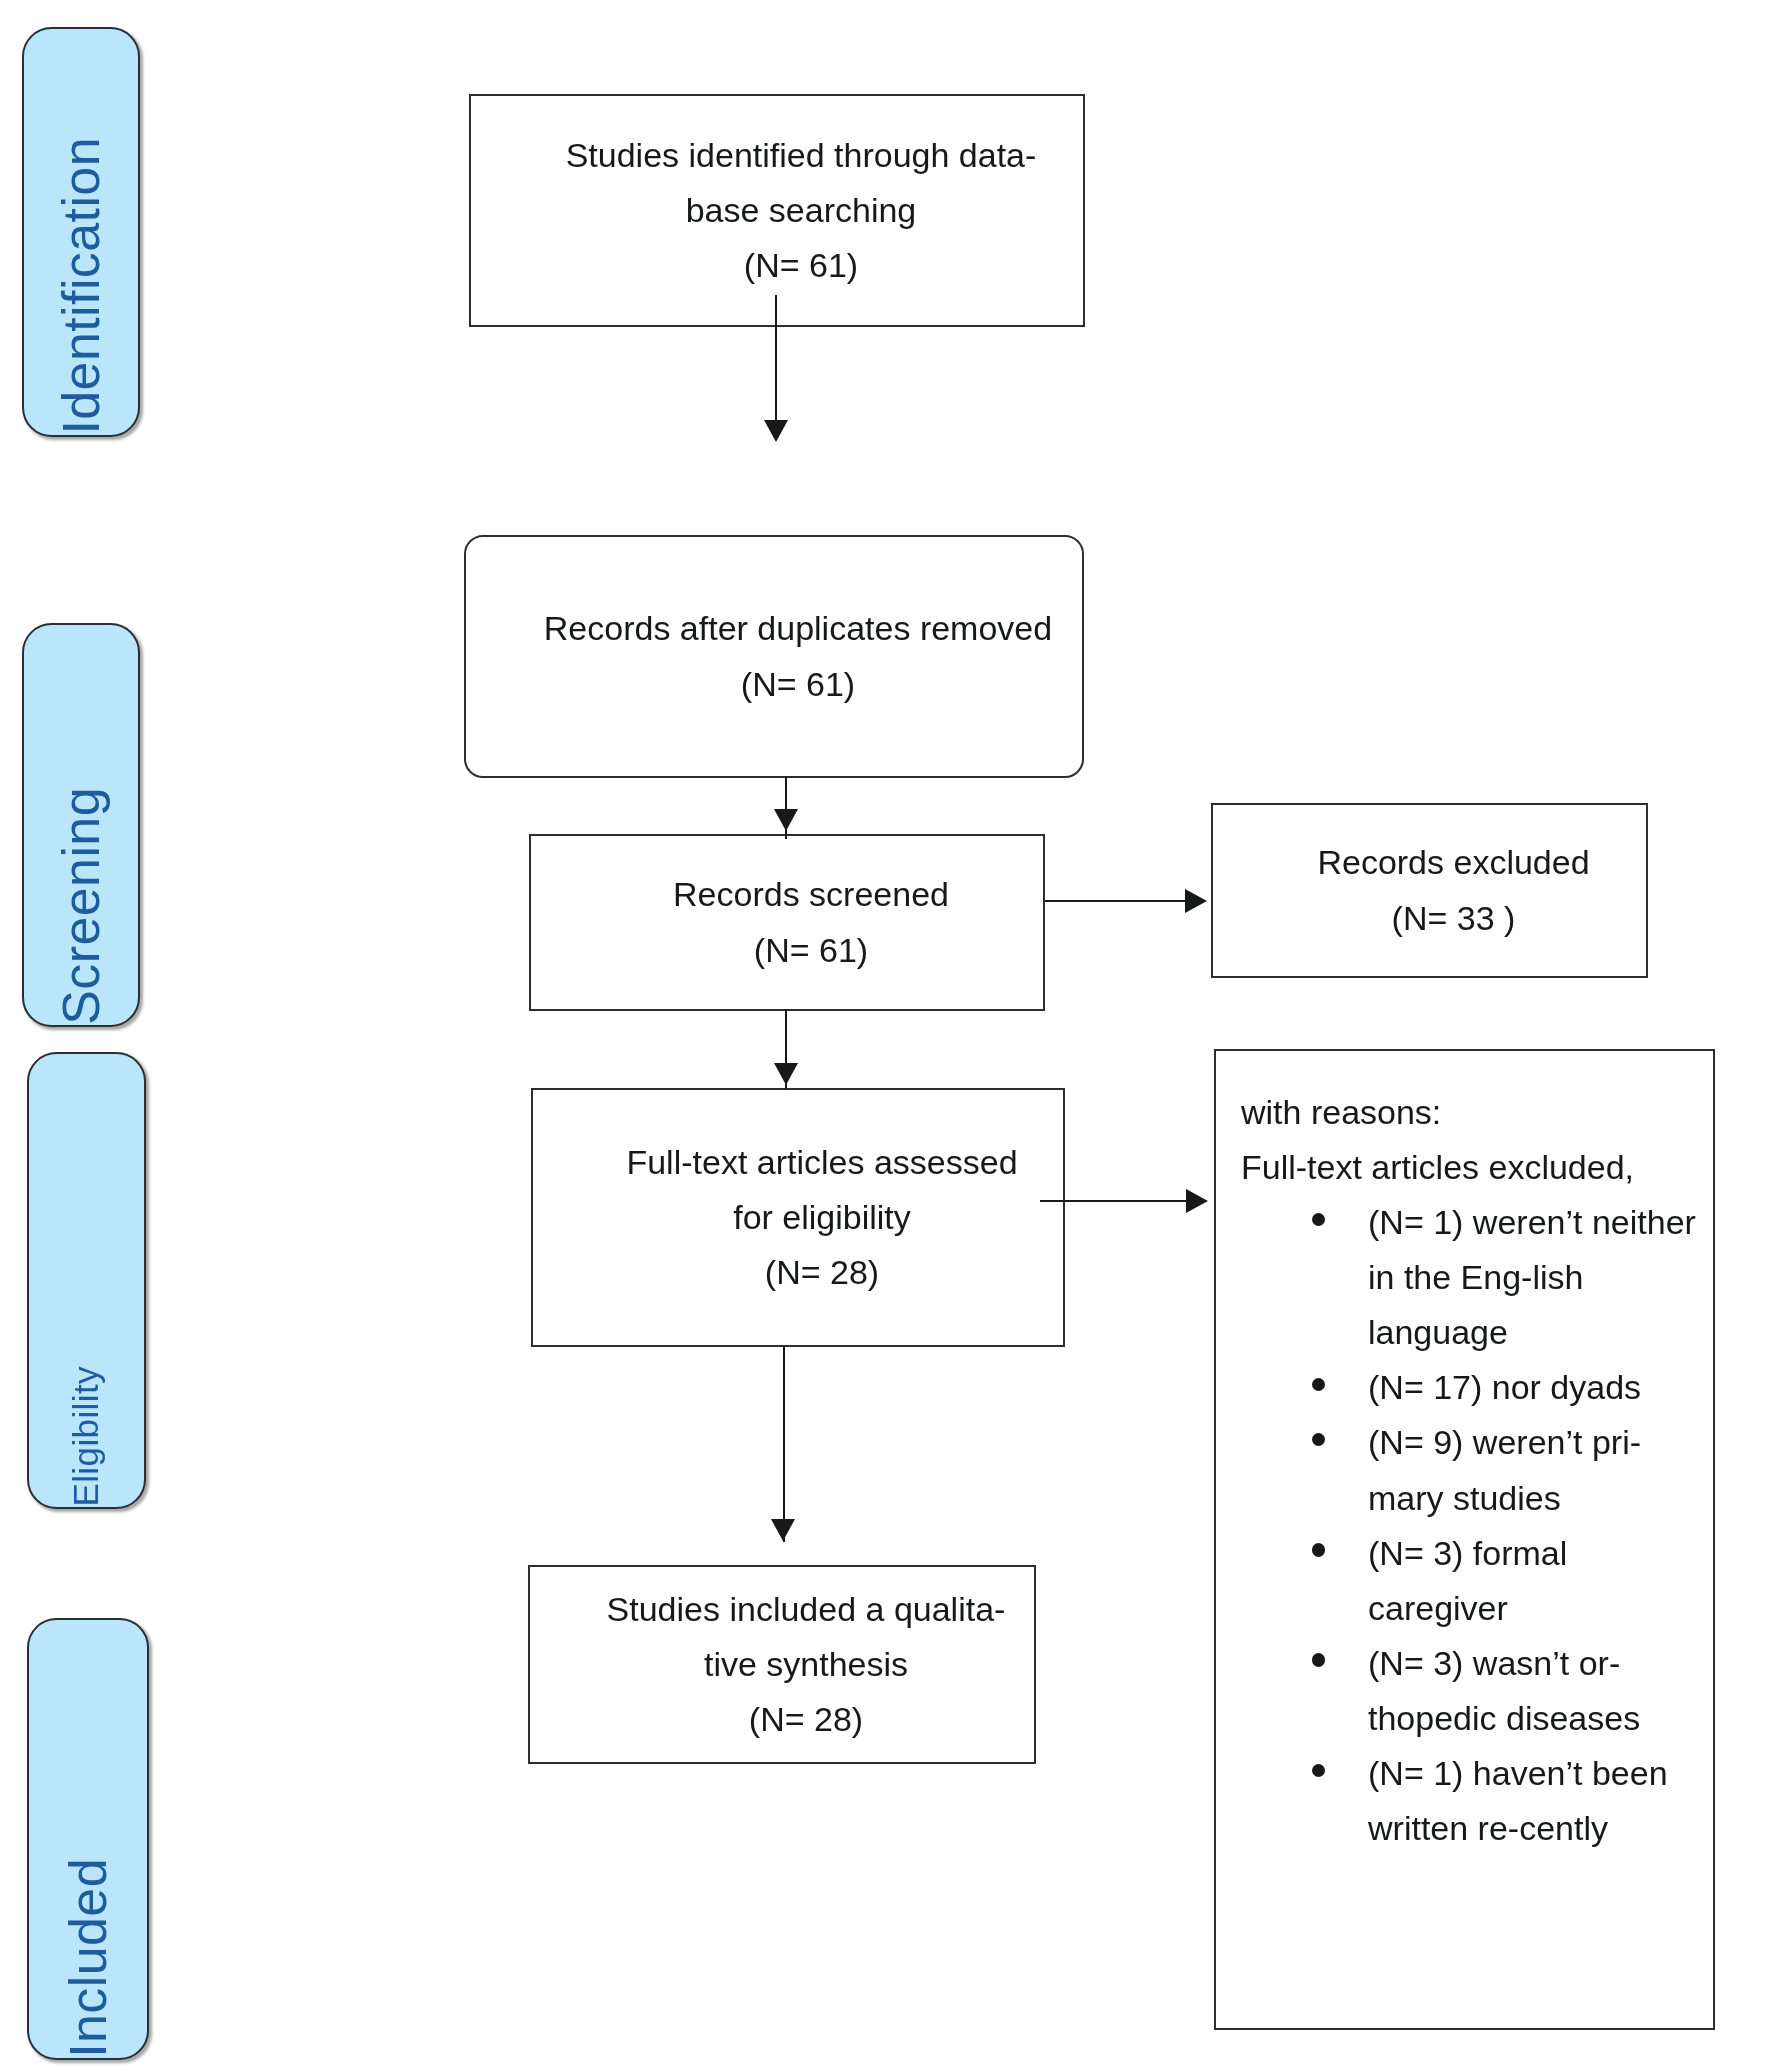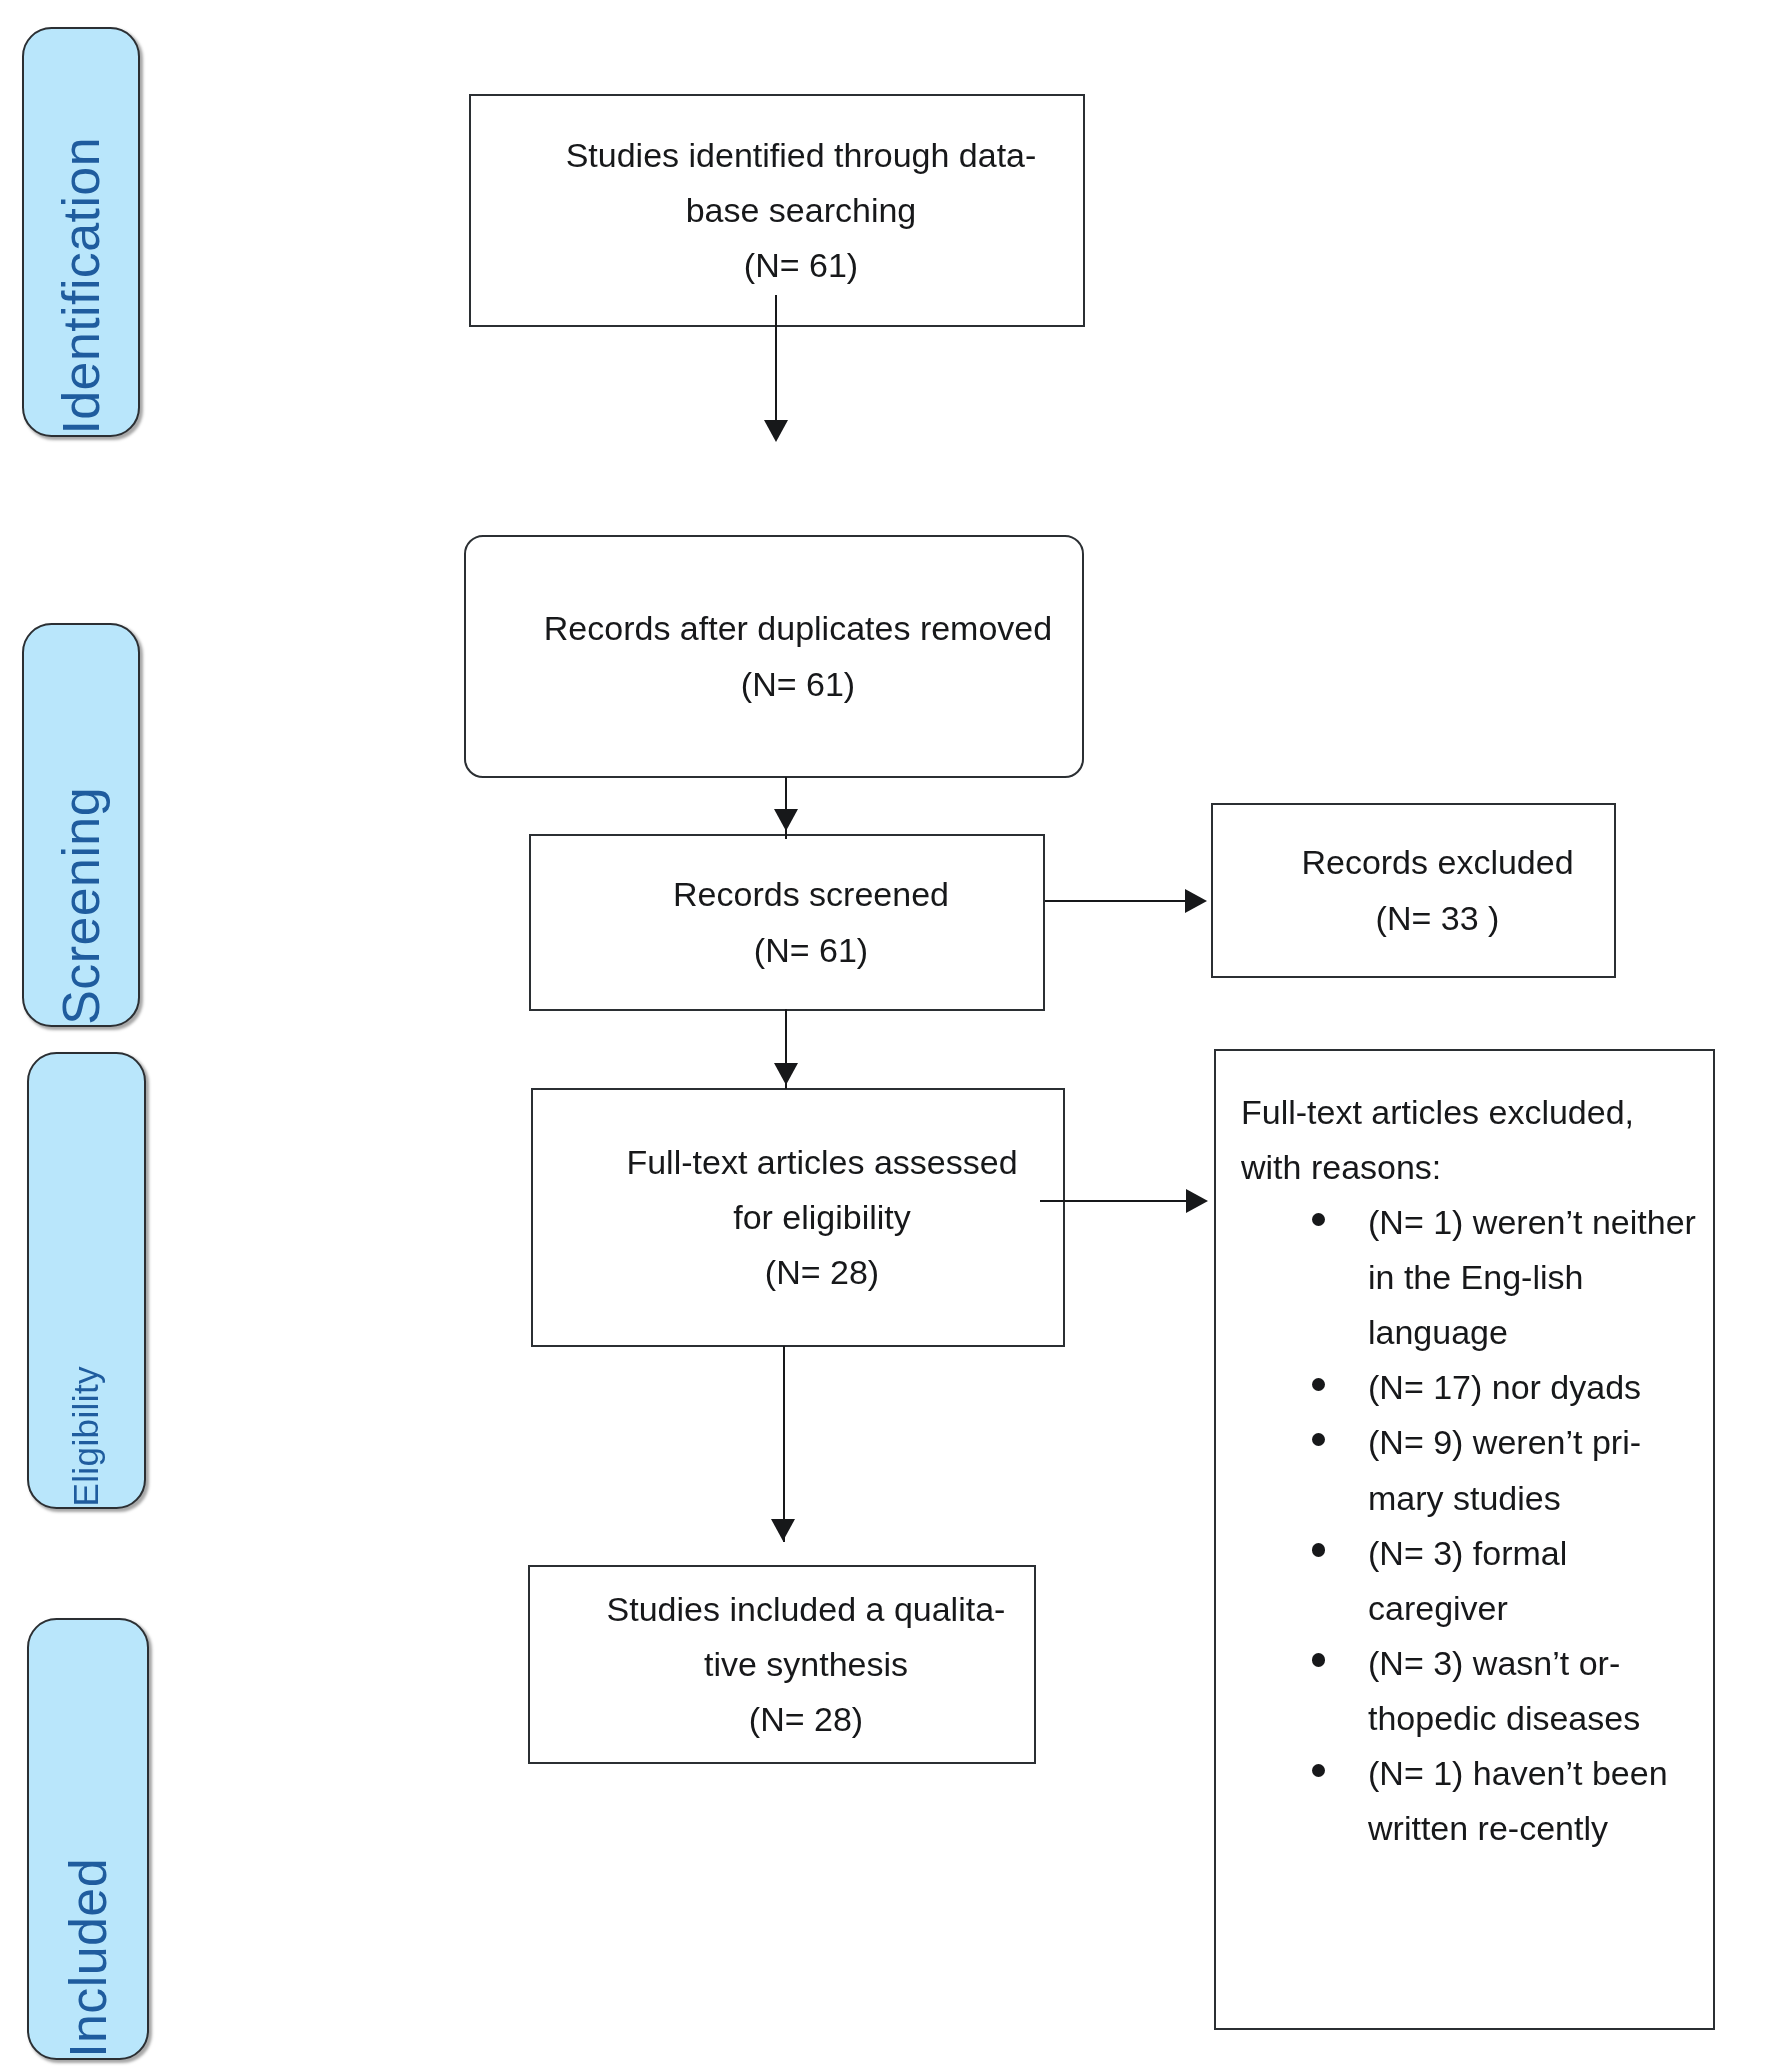--- a/index.html
+++ b/index.html
@@ -63,21 +63,21 @@
     font-size: 34px;
     line-height: 1.62;
     text-align: center;
     padding-left: 48px;
   }
   .flowbox .line { display: block; white-space: nowrap; }
 
   #box-identified      { left: 469px;  top: 94px;  width: 616px;  height: 233px; }
   #box-duplicates      { left: 464px;  top: 535px;  width: 620px;  height: 243px; border-radius: 19px; }
   #box-screened        { left: 529px;  top: 834px; width: 516px;  height: 177px; }
-  #box-excluded        { left: 1211px; top: 803px; width: 405px;  height: 175px; }
+  #box-excluded        { left: 1211px; top: 803px; width: 437px;  height: 175px; }
   #box-fulltext        { left: 531px;  top: 1088px; width: 534px;  height: 259px; text-align: right; }
   #box-included        { left: 528px;  top: 1565px; width: 508px;  height: 199px; text-align: right; }
 
   
   #box-reasons {
     position: absolute;
     left: 1214px; top: 1049px; width: 501px; height: 981px;
     background: #ffffff;
     border: 2.2px solid #2b2f33;
     box-sizing: border-box;
@@ -196,22 +196,22 @@
     <span class="line">(N= 28)</span>
   </div>
 
   <div class="flowbox" id="box-included">
     <span class="line">Studies included a qualita-</span>
     <span class="line">tive synthesis</span>
     <span class="line">(N= 28)</span>
   </div>
 
   <div id="box-reasons">
+    <span class="reasons-title">with reasons:</span>
     <span class="reasons-title">Full-text articles excluded,</span>
-    <span class="reasons-title">with reasons:</span>
     <ul>
       <li>
         <span class="bullet"></span>
         <span>(N= 1) weren’t neither in the Eng-lish language</span>
       </li>
       <li>
         <span class="bullet"></span>
         <span>(N= 17) nor dyads</span>
       </li>
       <li>

